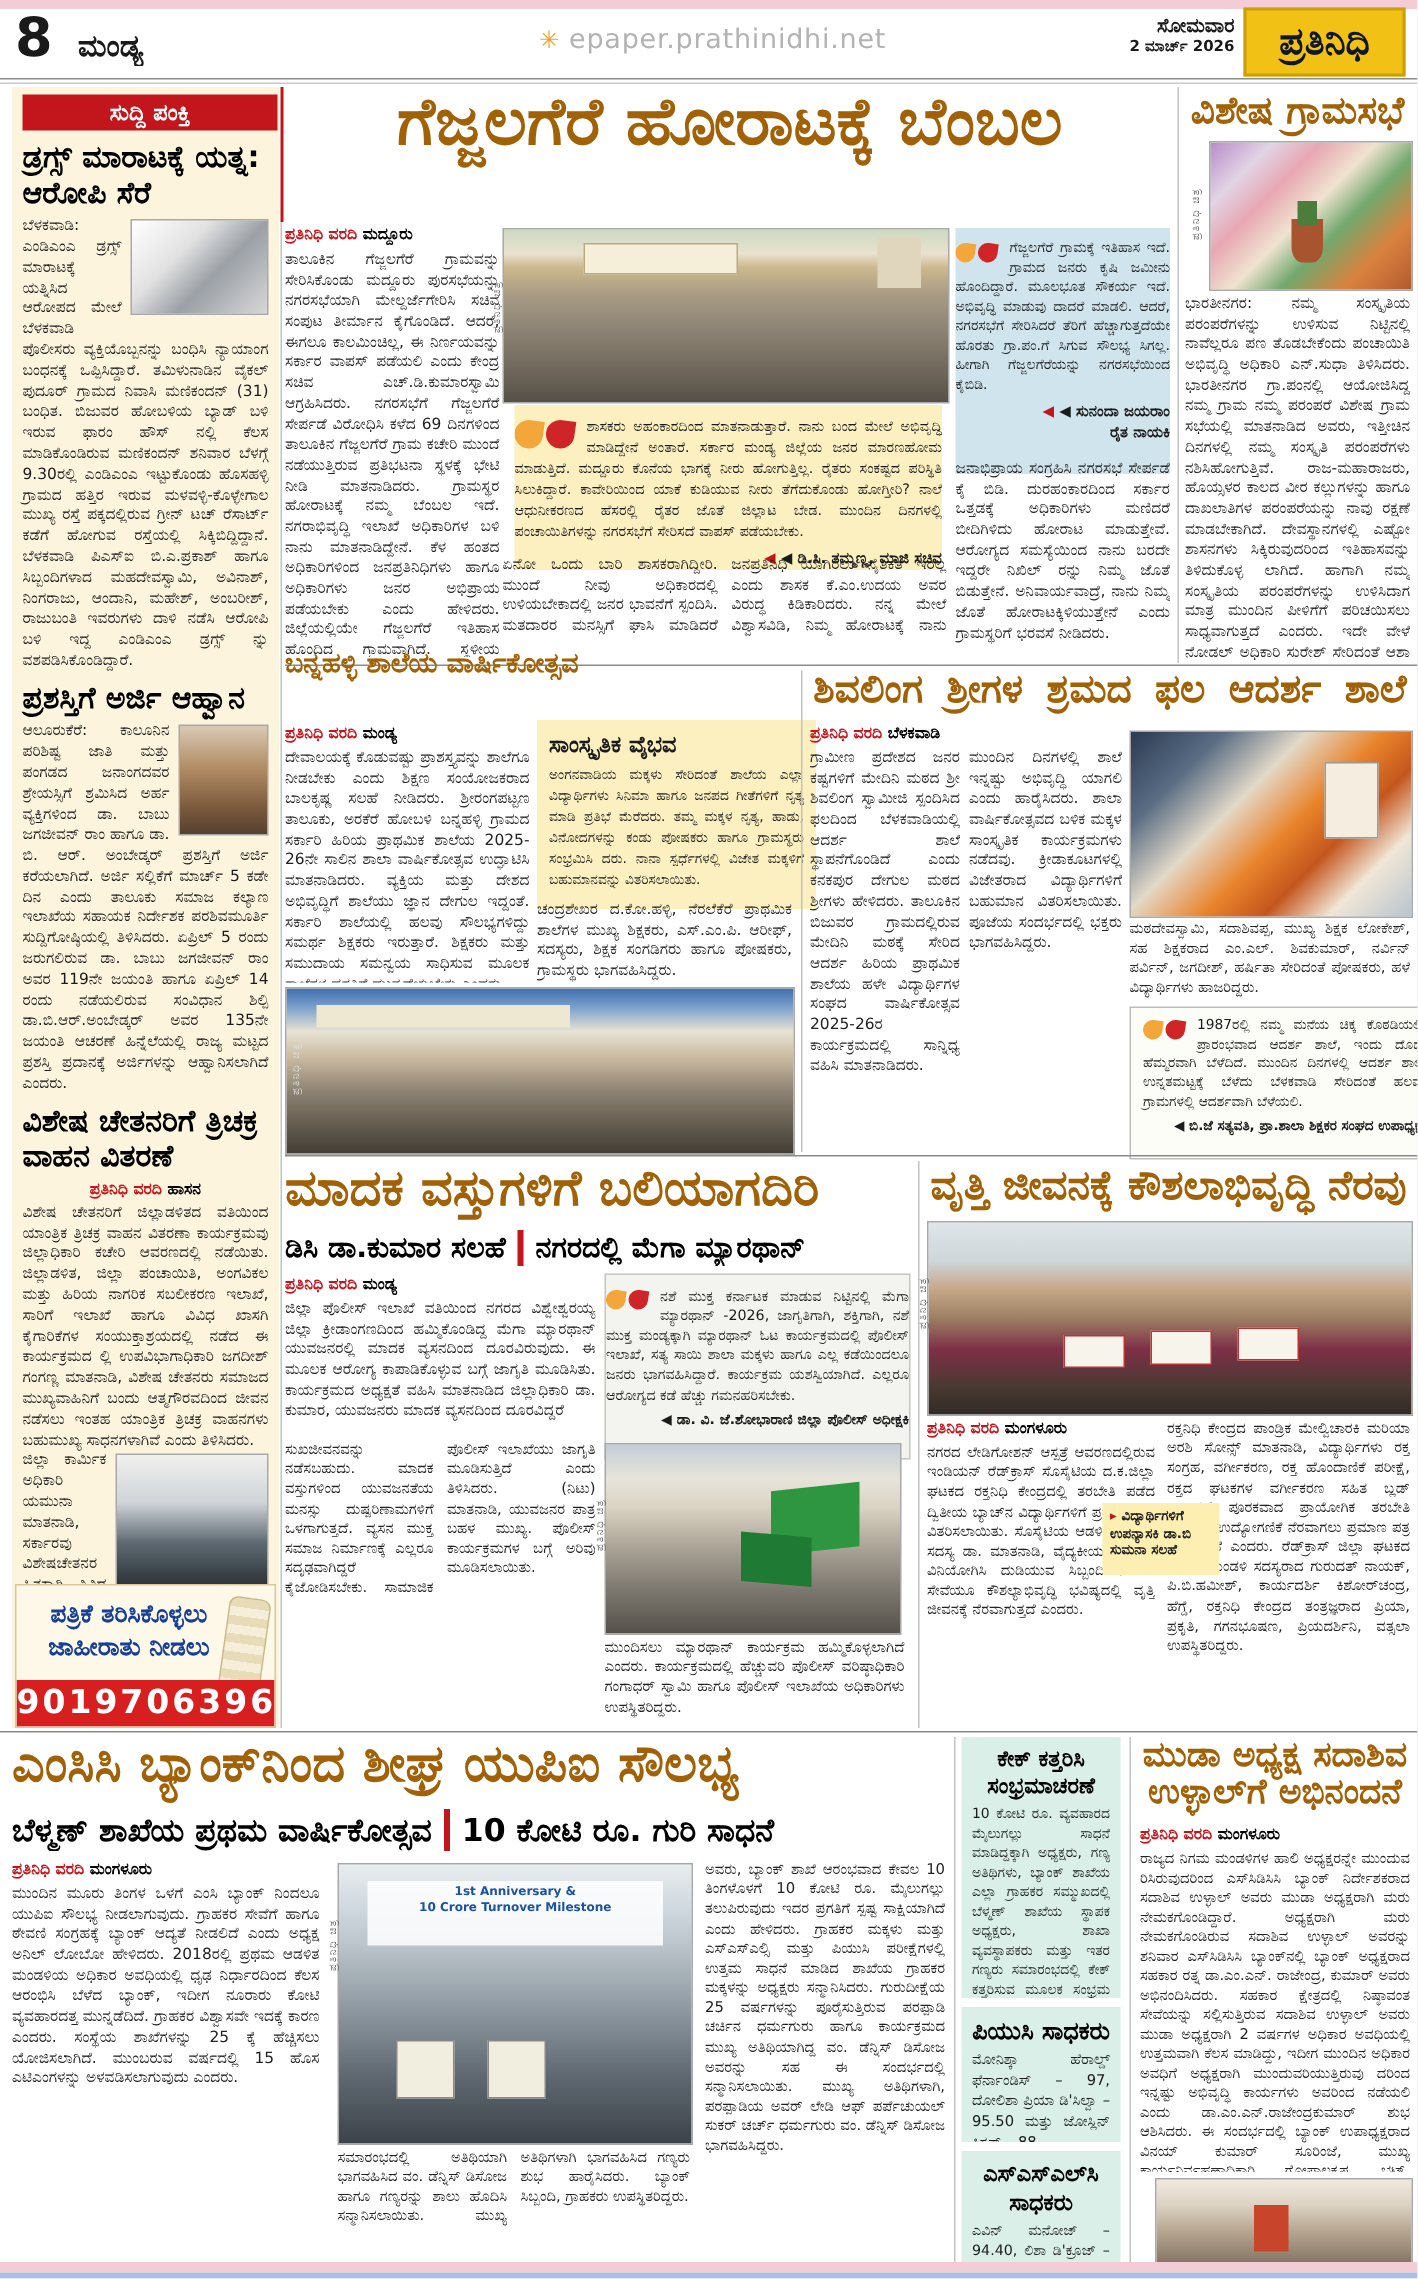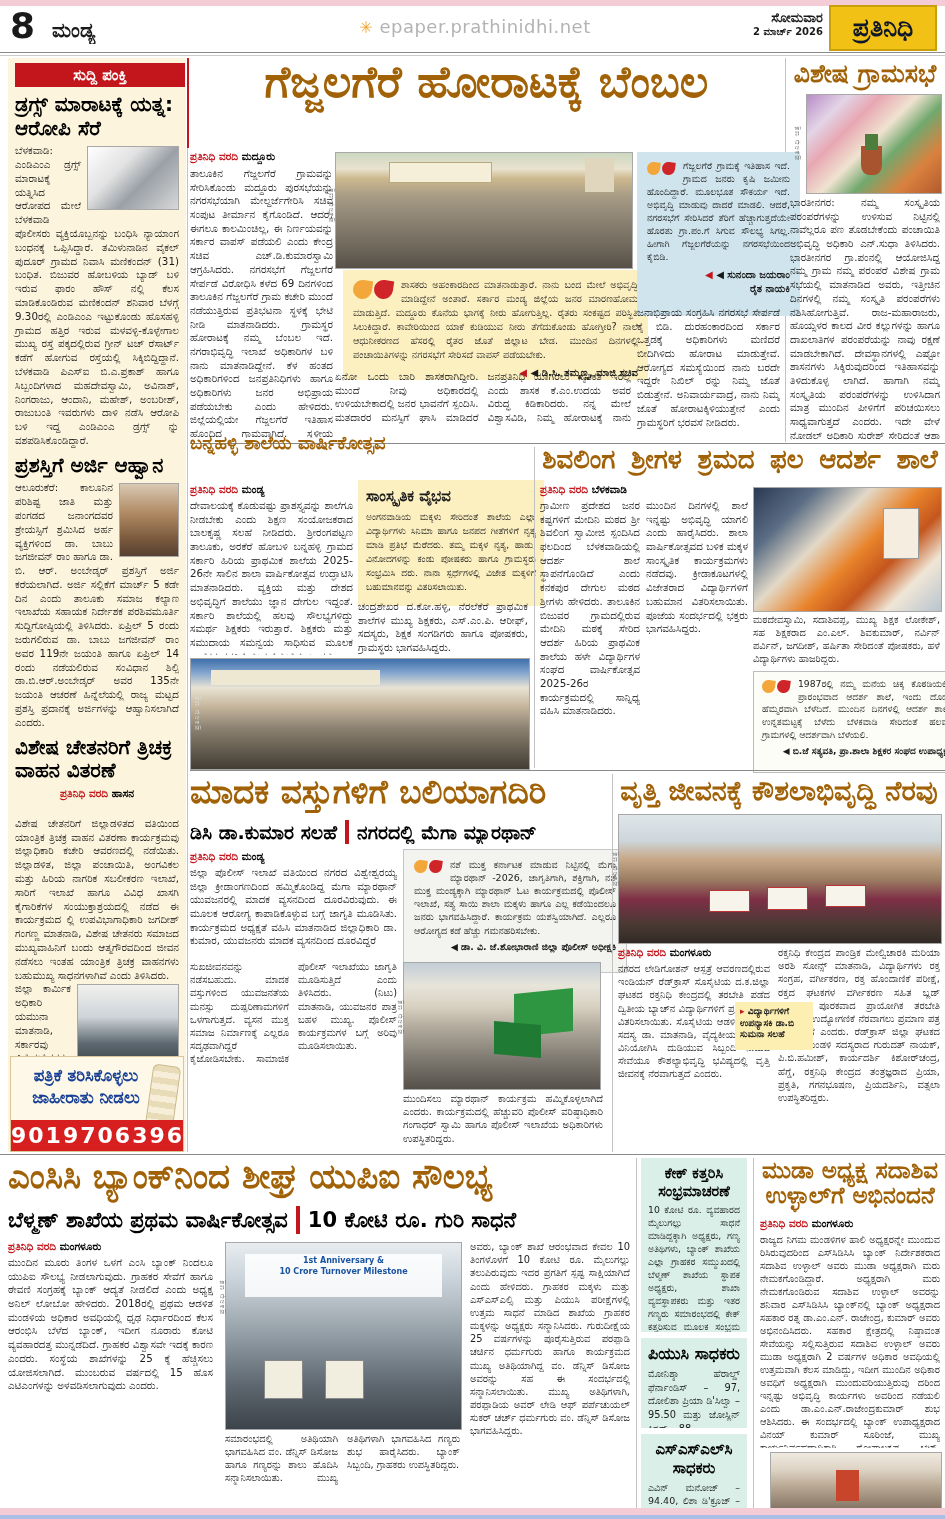--- a/index.html
+++ b/index.html
@@ -29,21 +29,21 @@
   .byline{font-size:10.5px;font-weight:bold;}
   .byline .b-red{color:#c3161c;}
   .byline .b-loc{color:#000;}
   .subhead{font-weight:bold;color:#000;display:flex;align-items:center;gap:8px;}
   .subhead .sep{width:4px;align-self:stretch;background:#c3161c;}
   
   .photo{border:1px solid #a8a8a8;}
   .vcred{position:absolute;writing-mode:vertical-rl;transform:rotate(180deg);
          font-size:7px;color:#666;letter-spacing:1px;text-align:center;}
   
-  .qbox{padding:8px 10px;font-size:10.2px;line-height:1.38;text-align:justify;}
+  .qbox{padding:8px 0;font-size:10.2px;line-height:1.38;text-align:justify;}
   .q-yellow{background:#fdf0c0;}
   .q-blue{background:#cfe4ec;}
   .q-gray{background:#f3f3ef;border:1px solid #c6c6c6;}
   .q-plain{background:#fdfdf8;border:1px solid #bdbdbd;}
   .q-attr{font-weight:bold;text-align:right;font-size:10px;margin-top:4px;}
   .q-attr .arr{color:#c3161c;}
   .qdrops{float:left;margin:2px 8px 2px 0;}
   .qdrops i{display:inline-block;width:13px;height:13px;border-radius:52% 0 52% 52%;transform:rotate(8deg);}
   .qdrops i.d1{background:#f3a73b;margin-right:2px;}
   .qdrops i.d2{background:#cf2428;}
@@ -99,21 +99,21 @@
     <div class="nc-body">
       <span class="photo float-r" style="display:block;width:90px;height:62px;background:linear-gradient(135deg,#ffffff 0%,#e2e2e2 35%,#9aa0a6 60%,#d8d8d8 100%);"></span>
       <span>ಬೆಳಕವಾಡಿ: ಎಂಡಿಎಂಎ ಡ್ರಗ್ಸ್ ಮಾರಾಟಕ್ಕೆ ಯತ್ನಿಸಿದ ಆರೋಪದ ಮೇಲೆ ಬೆಳಕವಾಡಿ ಪೊಲೀಸರು ವ್ಯಕ್ತಿಯೊಬ್ಬನನ್ನು ಬಂಧಿಸಿ ನ್ಯಾಯಾಂಗ ಬಂಧನಕ್ಕೆ ಒಪ್ಪಿಸಿದ್ದಾರೆ. ತಮಿಳುನಾಡಿನ ವೈಕಲ್ ಪುದೂರ್ ಗ್ರಾಮದ ನಿವಾಸಿ ಮಣಿಕಂದನ್ (31) ಬಂಧಿತ. ಬಿಜುವರ ಹೋಬಳಿಯ ಬ್ಯಾಡ್ ಬಳಿ ಇರುವ ಫಾರಂ ಹೌಸ್ ನಲ್ಲಿ ಕೆಲಸ ಮಾಡಿಕೊಂಡಿರುವ ಮಣಿಕಂದನ್ ಶನಿವಾರ ಬೆಳಗ್ಗೆ 9.30ರಲ್ಲಿ ಎಂಡಿಎಂಎ ಇಟ್ಟುಕೊಂಡು ಹೊಸಹಳ್ಳಿ ಗ್ರಾಮದ ಹತ್ತಿರ ಇರುವ ಮಳವಳ್ಳಿ-ಕೊಳ್ಳೇಗಾಲ ಮುಖ್ಯ ರಸ್ತೆ ಪಕ್ಕದಲ್ಲಿರುವ ಗ್ರೀನ್ ಟಚ್ ರೆಸಾರ್ಟ್ ಕಡೆಗೆ ಹೋಗುವ ರಸ್ತೆಯಲ್ಲಿ ಸಿಕ್ಕಿಬಿದ್ದಿದ್ದಾನೆ. ಬೆಳಕವಾಡಿ ಪಿಎಸ್ಐ ಬಿ.ಎ.ಪ್ರಕಾಶ್ ಹಾಗೂ ಸಿಬ್ಬಂದಿಗಳಾದ ಮಹದೇವಸ್ವಾಮಿ, ಅವಿನಾಶ್, ನಿಂಗರಾಜು, ಆಂದಾನಿ, ಮಹೇಶ್, ಅಂಬರೀಶ್, ರಾಜುಬಂತಿ ಇವರುಗಳು ದಾಳಿ ನಡೆಸಿ ಆರೋಪಿ ಬಳಿ ಇದ್ದ ಎಂಡಿಎಂಎ ಡ್ರಗ್ಸ್ ನ್ನು ವಶಪಡಿಸಿಕೊಂಡಿದ್ದಾರೆ.</span>
     </div>
     <div class="nc-title">ಪ್ರಶಸ್ತಿಗೆ ಅರ್ಜಿ ಆಹ್ವಾನ</div>
     <div class="nc-body">
       <span class="photo float-r" style="display:block;width:58px;height:72px;background:linear-gradient(180deg,#d9c9b4 0%,#b08a63 40%,#7c5b3e 75%,#564031 100%);"></span>
       <span>ಆಲೂರುಕೆರೆ: ಕಾಲೂನಿನ ಪರಿಶಿಷ್ಟ ಜಾತಿ ಮತ್ತು ಪಂಗಡದ ಜನಾಂಗದವರ ಶ್ರೇಯಸ್ಸಿಗೆ ಶ್ರಮಿಸಿದ ಅರ್ಹ ವ್ಯಕ್ತಿಗಳಿಂದ ಡಾ. ಬಾಬು ಜಗಜೀವನ್ ರಾಂ ಹಾಗೂ ಡಾ. ಬಿ. ಆರ್. ಅಂಬೇಡ್ಕರ್ ಪ್ರಶಸ್ತಿಗೆ ಅರ್ಜಿ ಕರೆಯಲಾಗಿದೆ. ಅರ್ಜಿ ಸಲ್ಲಿಕೆಗೆ ಮಾರ್ಚ್ 5 ಕಡೇ ದಿನ ಎಂದು ತಾಲೂಕು ಸಮಾಜ ಕಲ್ಯಾಣ ಇಲಾಖೆಯ ಸಹಾಯಕ ನಿರ್ದೇಶಕ ಪರಶಿವಮೂರ್ತಿ ಸುದ್ದಿಗೋಷ್ಠಿಯಲ್ಲಿ ತಿಳಿಸಿದರು. ಏಪ್ರಿಲ್ 5 ರಂದು ಜರುಗಲಿರುವ ಡಾ. ಬಾಬು ಜಗಜೀವನ್ ರಾಂ ಅವರ 119ನೇ ಜಯಂತಿ ಹಾಗೂ ಏಪ್ರಿಲ್ 14 ರಂದು ನಡೆಯಲಿರುವ ಸಂವಿಧಾನ ಶಿಲ್ಪಿ ಡಾ.ಬಿ.ಆರ್.ಅಂಬೇಡ್ಕರ್ ಅವರ 135ನೇ ಜಯಂತಿ ಆಚರಣೆ ಹಿನ್ನೆಲೆಯಲ್ಲಿ ರಾಜ್ಯ ಮಟ್ಟದ ಪ್ರಶಸ್ತಿ ಪ್ರದಾನಕ್ಕೆ ಅರ್ಜಿಗಳನ್ನು ಆಹ್ವಾನಿಸಲಾಗಿದೆ ಎಂದರು.</span>
     </div>
     <div class="nc-title">ವಿಶೇಷ ಚೇತನರಿಗೆ ತ್ರಿಚಕ್ರ ವಾಹನ ವಿತರಣೆ</div>
-    <div class="byline center" style="margin-bottom:17px;">
+    <div class="byline center" style="margin-bottom:3px;">
       <span class="b-red">ಪ್ರತಿನಿಧಿ ವರದಿ</span> <span class="b-loc">ಹಾಸನ</span>
     </div>
     <div class="nc-body"><span>ವಿಶೇಷ ಚೇತನರಿಗೆ ಜಿಲ್ಲಾಡಳಿತದ ವತಿಯಿಂದ ಯಾಂತ್ರಿಕ ತ್ರಿಚಕ್ರ ವಾಹನ ವಿತರಣಾ ಕಾರ್ಯಕ್ರಮವು ಜಿಲ್ಲಾಧಿಕಾರಿ ಕಚೇರಿ ಆವರಣದಲ್ಲಿ ನಡೆಯಿತು. ಜಿಲ್ಲಾಡಳಿತ, ಜಿಲ್ಲಾ ಪಂಚಾಯಿತಿ, ಅಂಗವಿಕಲ ಮತ್ತು ಹಿರಿಯ ನಾಗರಿಕ ಸಬಲೀಕರಣ ಇಲಾಖೆ, ಸಾರಿಗೆ ಇಲಾಖೆ ಹಾಗೂ ವಿವಿಧ ಖಾಸಗಿ ಕೈಗಾರಿಕೆಗಳ ಸಂಯುಕ್ತಾಶ್ರಯದಲ್ಲಿ ನಡೆದ ಈ ಕಾರ್ಯಕ್ರಮದ ಲ್ಲಿ ಉಪವಿಭಾಗಾಧಿಕಾರಿ ಜಗದೀಶ್ ಗಂಗಣ್ಣ ಮಾತನಾಡಿ, ವಿಶೇಷ ಚೇತನರು ಸಮಾಜದ ಮುಖ್ಯವಾಹಿನಿಗೆ ಬಂದು ಆತ್ಮಗೌರವದಿಂದ ಜೀವನ ನಡೆಸಲು ಇಂತಹ ಯಾಂತ್ರಿಕ ತ್ರಿಚಕ್ರ ವಾಹನಗಳು ಬಹುಮುಖ್ಯ ಸಾಧನಗಳಾಗಿವೆ ಎಂದು ತಿಳಿಸಿದರು.</span></div>
     <div class="nc-body">
       <span class="photo float-r" style="display:block;width:100px;height:106px;background:linear-gradient(180deg,#f0f0ee 0%,#cfd4d8 30%,#5e6a72 55%,#30373d 80%,#1e2428 100%);"></span>
       <span>ಜಿಲ್ಲಾ ಕಾರ್ಮಿಕ ಅಧಿಕಾರಿ ಯಮುನಾ ಮಾತನಾಡಿ, ಸರ್ಕಾರವು ವಿಶೇಷಚೇತನರ ಹಿತಕ್ಕಾಗಿ ವಿವಿಧ ಯೋಜನೆಗಳನ್ನು ಜಾರಿಗೊಳಿಸುತ್ತಿದ್ದು, ಪ್ರತಿಯೊಬ್ಬ ಫಲಾನುಭವಿಗೂ ಸಮಾನ ಅವಕಾಶ ಒದಗಿಸುವ ನಿಟ್ಟಿನಲ್ಲಿ ಇಲಾಖೆ ಬದ್ಧವಾಗಿದೆ ಎಂದರು. ಜಿಲ್ಲಾ ಅಂಗವಿಕಲ ಹಾಗೂ ಹಿರಿಯ ನಾಗರಿಕ ಸಬಲೀಕರಣ ಇಲಾಖೆ ಅಧಿಕಾರಿ ಕೆ.ಆರ್. ಅನುಪಮಾ ಅವರು, ಫಲಾನುಭವಿಗಳ ಅರ್ಜಿಗಳ ಪರಿಶೀಲನೆ ಬಳಿಕ ಅರ್ಹರಿಗೆ ಪಾರದರ್ಶಕವಾಗಿ ವಾಹನಗಳನ್ನು ವಿತರಿಸಲಾಗುತ್ತಿದೆ ಎಂದು ತಿಳಿಸಿದರು. ಹಿಮಂತ್ ಸಿಂಗ್ ಕಾ ಕಂಪನಿಯ ಗುರುರಾಜ್, ಸುನಂದ ಫೀಡ್ಸ್ ಆಡಳಿತ ಮಂಡಳಿಯ ವೀರೇಂದ್ರ, ಹಾಗೂ ಅರವಿಂದ ಗಾರ್ಮೆಂಟ್ಸ್‌ನ ಬಾಲರಾಜು ಅವರು ಸಂಸ್ಥೆಗಳ ಸಾಮಾಜಿಕ ಹೊಣೆಗಾರಿಕೆಯ ಭಾಗವಾಗಿ ಈ ಕಾರ್ಯದಲ್ಲಿ ಕೈಜೋಡಿಸಿರುವುದಾಗಿ ಹೇಳಿದರು. ವಿವಿಧ ಇಲಾಖೆಗಳ ಅಧಿಕಾರಿಗಳು, ಸಿಬ್ಬಂದಿ ಹಾಗೂ ಸಾರ್ವಜನಿಕರು ಉಪಸ್ಥಿತರಿದ್ದರು.</span>
     </div>
   </div>
 
   <div class="abs adbox" style="left:10px;top:1056px;width:174px;height:96px;">

